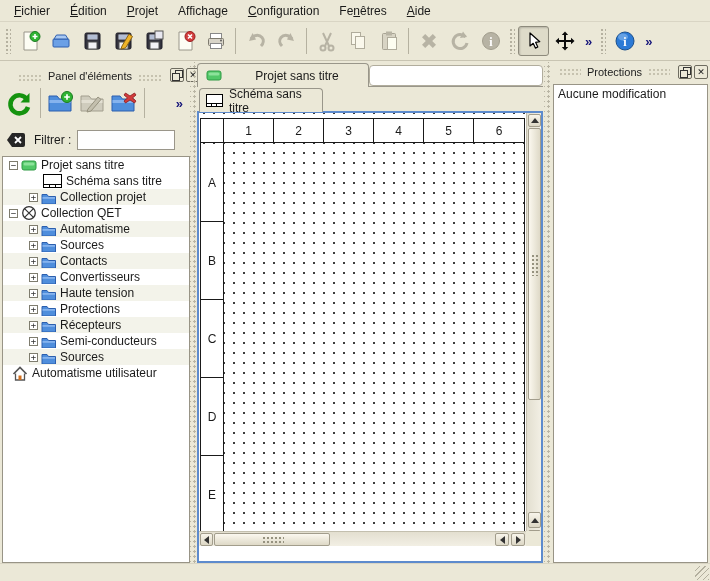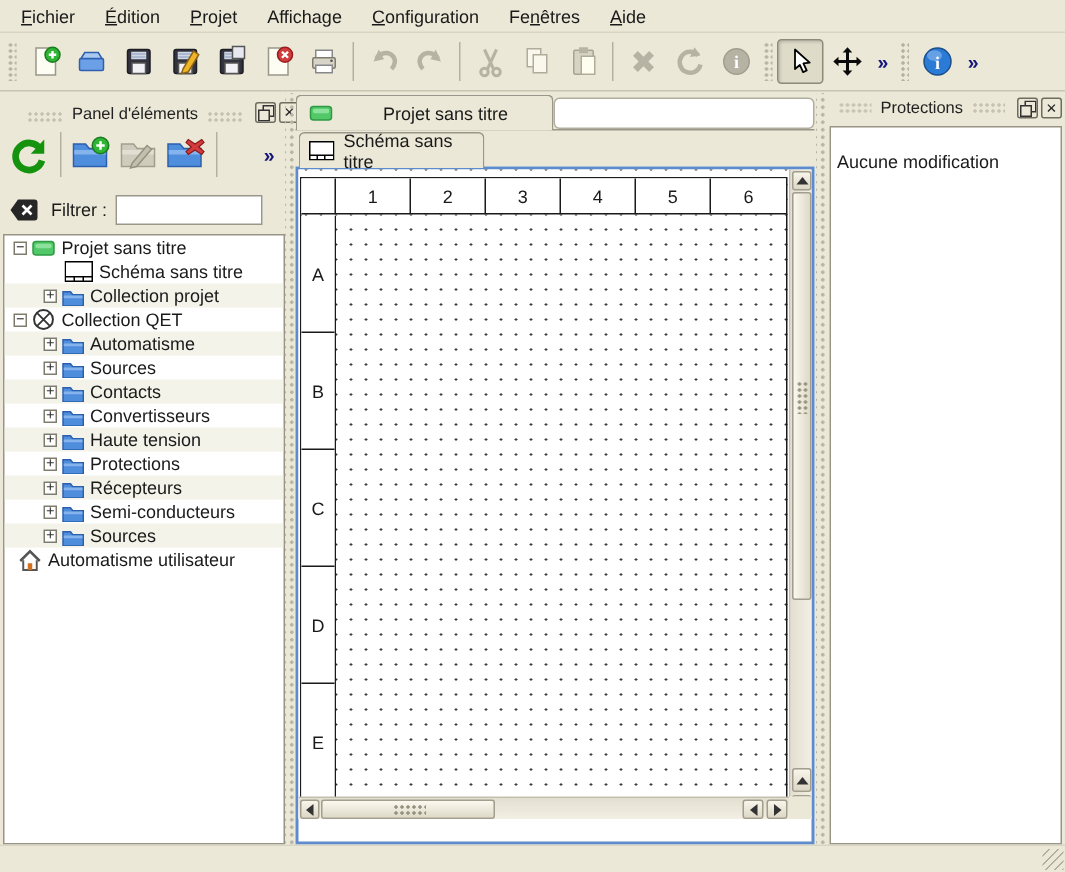--- a/index.html
+++ b/index.html
@@ -107,21 +107,21 @@
     background-image:radial-gradient(#96927f 1px, transparent 1.2px); background-size:4px 4px; }
   #hscroll { position:absolute; left:0; top:418px; width:327px; height:15px;
     background:linear-gradient(#e3dfd0,#f2efe4); border-top:1px solid #c3bfae; }
   #hthumb { position:absolute; left:15px; top:1px; width:116px; height:13px;
     background:linear-gradient(#fbf8ef,#ded9c7); border:1px solid #a29d8c; border-radius:2px; }
   #hthumb::after { content:""; position:absolute; left:47px; top:2px; width:22px; height:8px;
     background-image:radial-gradient(#96927f 1px, transparent 1.2px); background-size:4px 4px; }
   #sb-corner { position:absolute; left:327px; top:418px; width:15px; height:15px; background:#ebe8d7; }
   
   #annul-list { position:absolute; left:553px; top:84px; width:155px; height:479px;
-    background:#fff; border:1px solid #989486; padding:16px 4px; }
+    background:#fff; border:1px solid #989486; padding:2px 4px; }
   
   #statusbar { position:absolute; left:0; top:563px; width:710px; height:18px;
     border-top:1px solid #d9d5c4; }
   #size-grip { position:absolute; right:1px; bottom:1px; width:14px; height:14px;
     background:repeating-linear-gradient(135deg, transparent 0 3px, #b3af9e 3px 4px); }
   svg { display:block; }
 </style>
 </head>
 <body>
 

